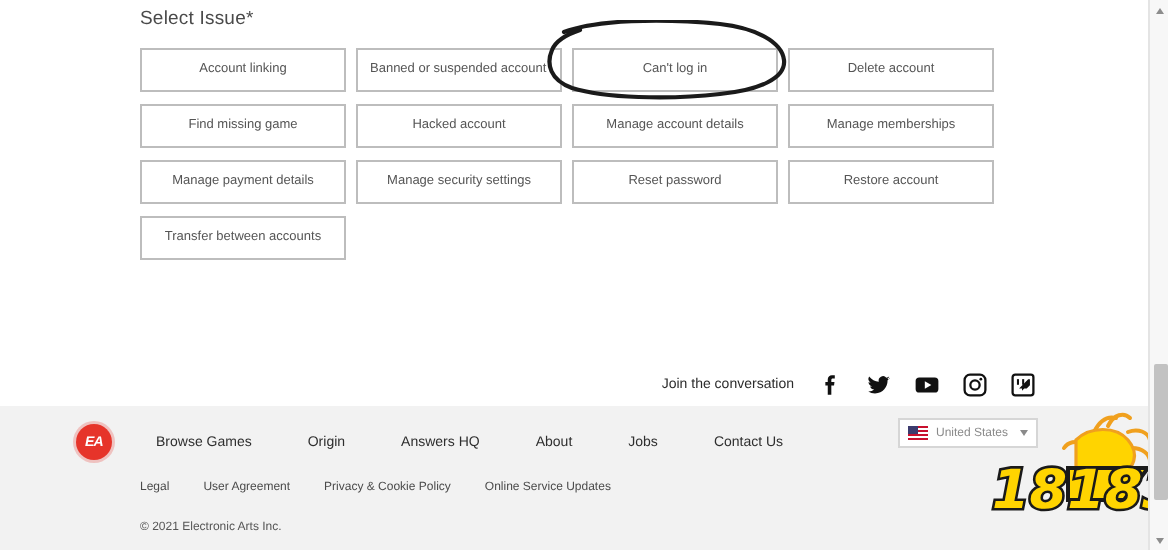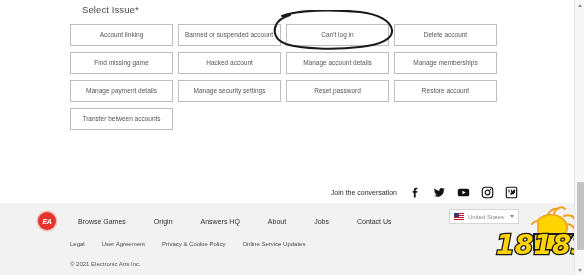--- a/index.html
+++ b/index.html
@@ -20,21 +20,21 @@
 
   
   .content {
     position: absolute;
     left: 70px; top: 0;
     width: 444px;
   }
   .section-title {
     font-size: 9.5px;
     color: #4a4a4a;
-    margin: 4px 0 9px 12px;
+    margin: 4px 0 9px 0;
     letter-spacing: .1px;
     font-weight: 400;
   }
   .btn-grid {
     display: flex;
     flex-wrap: wrap;
     gap: 6px 5px;
     width: 444px;
   }
   .issue-btn {

